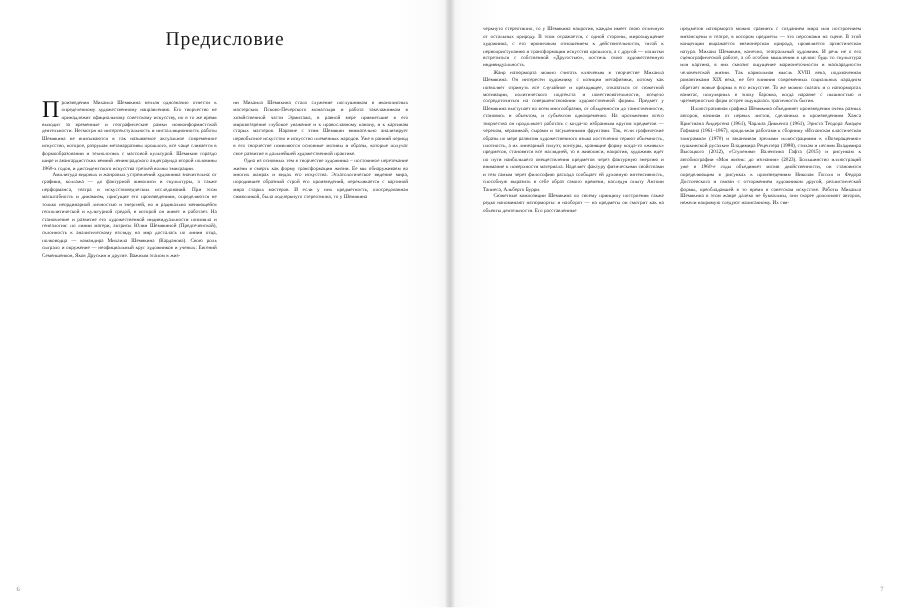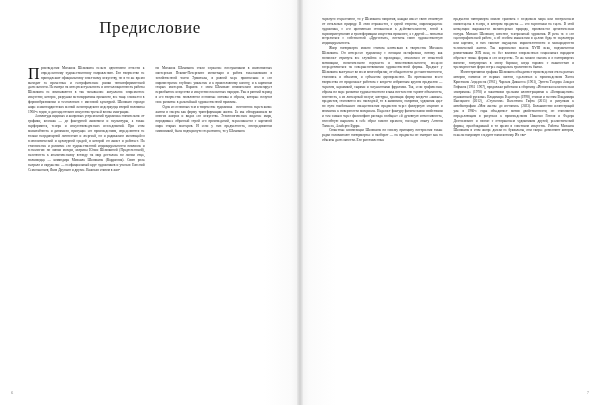--- a/index.html
+++ b/index.html
@@ -33,21 +33,21 @@
     left: 297px; top: 0;
     width: 6px; height: 405px;
     background: linear-gradient(to right, #e9e9e9 0%, #d8d8d8 35%, #cfcfcf 50%, #d8d8d8 65%, #ececec 100%);
     z-index: 5;
     pointer-events: none;
   }
 
   .page-title {
     text-align: center;
     font-family: "Liberation Serif", "DejaVu Serif", serif;
-    font-size: 17px;
+    font-size: 13px;
     font-weight: 400;
     letter-spacing: 0.6px;
     color: #1b1b1b;
     margin: 0;
     padding-top: 18px;
     padding-bottom: 0;
   }
 
   .cols {
     position: absolute;

